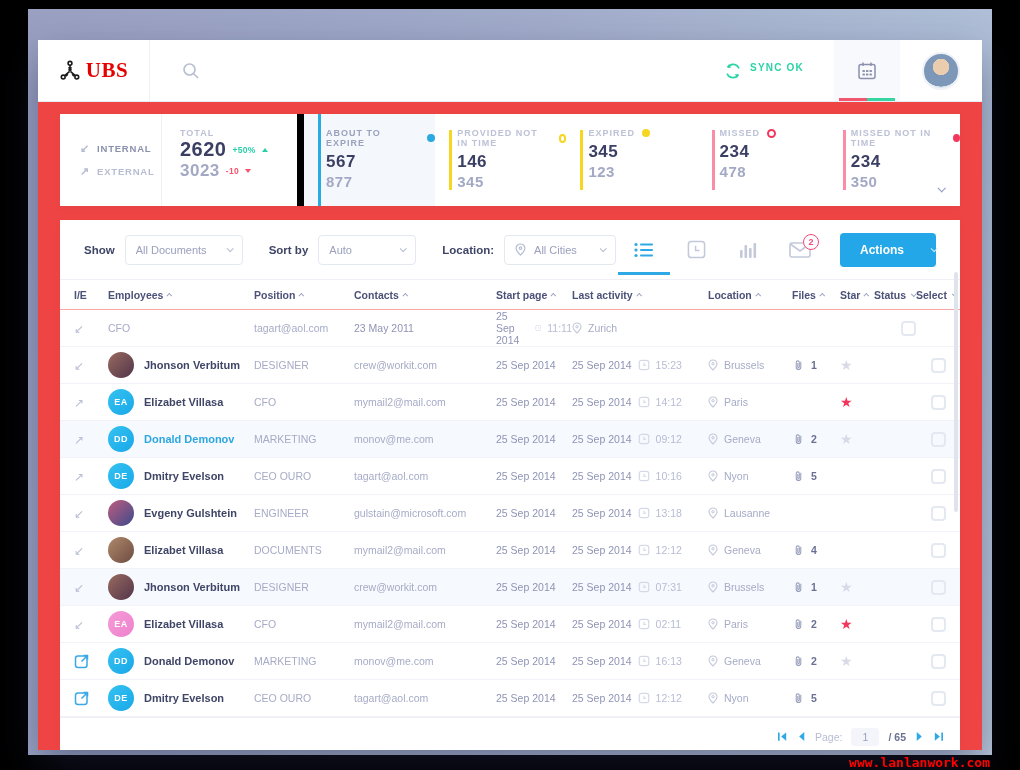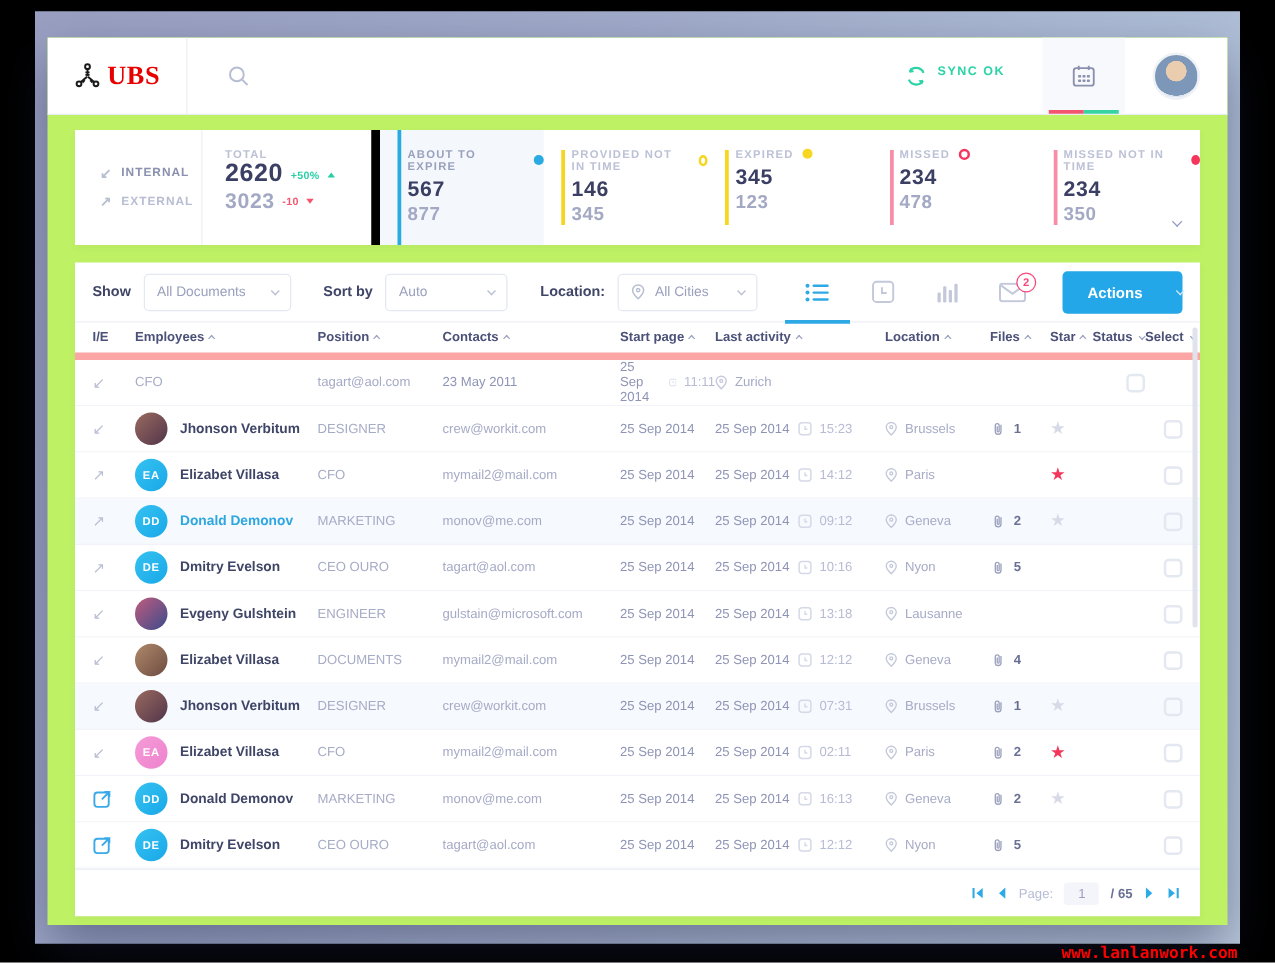--- a/index.html
+++ b/index.html
@@ -1,20 +1,20 @@
 <!DOCTYPE html>
 <html><head>
 <meta charset="utf-8">
 <style>
   * { margin:0; padding:0; box-sizing:border-box; }
   html,body { width:1020px; height:770px; }
   body { font-family:"Liberation Sans", sans-serif; background:#000; position:relative; overflow:hidden; }
   .backdrop { position:absolute; left:28px; right:28px; top:9px; bottom:15px;
     background:linear-gradient(115deg,#9aa0c2 0%,#a0aac9 35%,#aebdd6 70%,#bccbde 100%); }
-  .app { position:absolute; left:38px; top:30px; width:944px; height:710px; background:#bef264;
+  .app { position:absolute; left:38px; top:40px; width:944px; height:710px; background:#ef4444;
     box-shadow:0 18px 40px rgba(30,35,70,.45); overflow:hidden; }
 
   
   .hdr { height:62px; background:#fff; border-bottom:1px solid #e9ecf2; display:flex; align-items:center; }
   .logo-box { width:112px; height:100%; border-right:1px solid #eef0f5; display:flex; align-items:center; justify-content:center; gap:5px; }
   .logo-word { font-family:"Liberation Serif", serif; font-weight:bold; font-size:21px; color:#e60100; letter-spacing:.5px; }
   .search-ic { margin-left:32px; }
   .hdr-right { margin-left:auto; display:flex; align-items:center; height:100%; }
   .sync { display:flex; gap:8px; margin-right:30px; }
   .sync-label { font-size:10px; font-weight:bold; letter-spacing:1.2px; color:#2bd3a6; }
@@ -52,36 +52,36 @@
   .stat-card.active .stat-label { color:#9aa1bd; }
   .dot8 { width:8px; height:8px; border-radius:50%; background:var(--dot); }
   .dot8.ring { background:#fff; border:2px solid var(--dot); width:9px; height:9px; }
   .stat-v1 { font-size:17px; font-weight:bold; color:#3a3f63; margin-top:4px; letter-spacing:.5px; }
   .stat-v2 { font-size:15px; font-weight:bold; color:#a3a9c4; margin-top:1px; letter-spacing:.5px; }
   .chev { display:inline-block; width:6px; height:6px; border-right:1.6px solid currentColor; border-bottom:1.6px solid currentColor; transform:rotate(45deg) translateY(-1px); }
   .stats-expander { position:absolute; right:16px; bottom:10px; color:#8f9ac6; cursor:pointer; }
 
   
   .panel { margin:14px 22px 0; background:#fff; box-shadow:0 2px 6px rgba(60,70,120,.06); position:relative; }
-  .toolbar { height:48px; display:flex; align-items:center; padding:0 14px; border-bottom:1px solid #eef0f6; position:relative; }
+  .toolbar { height:60px; display:flex; align-items:center; padding:0 24px; border-bottom:1px solid #eef0f6; position:relative; }
   .tb-label { font-size:11.5px; font-weight:bold; color:#3f4566; margin-right:10px; }
   .select { display:flex; align-items:center; gap:8px; border:1px solid #e4e8f1; border-radius:4px; height:30px; padding:0 10px; color:#9aa0bd; font-size:11px; cursor:pointer; background:#fff; }
   .select .chev { width:5px; height:5px; color:#b7bdd2; margin-left:auto; }
   .sel-docs { width:118px; margin-right:26px; }
   .sel-sort { width:98px; margin-right:26px; }
   .sel-loc { width:112px; }
   .views { margin-left:auto; display:flex; align-items:center; }
   .view-btn { width:52px; height:48px; display:flex; align-items:center; justify-content:center; cursor:pointer; position:relative; }
   .view-underline { position:absolute; bottom:-1px; left:0; width:52px; height:3px; background:#2ea9e6; }
   .badge { position:absolute; top:8px; right:7px; width:16px; height:16px; border-radius:50%; background:#fff; border:1.5px solid #f5477b; color:#f5477b; font-size:9px; font-weight:bold; display:flex; align-items:center; justify-content:center; }
   .actions-btn { margin-left:14px; width:96px; height:34px; background:#23a7e8; border:none; border-radius:4px; color:#fff; font-size:12px; font-weight:bold; display:flex; align-items:center; justify-content:flex-end; gap:27px; cursor:pointer; font-family:inherit; }
   .actions-btn .chev { width:5px; height:5px; color:#cfeafb; }
 
   .grid11 { display:grid; grid-template-columns:34px 146px 100px 142px 76px 136px 84px 48px 34px 42px 1fr; align-items:center; padding:0 14px; }
-  .thead { height:30px; border-bottom:6px solid #fca5a5; }
+  .thead { height:30px; border-bottom:1px solid #fca5a5; }
   .th { font-size:10.5px; font-weight:bold; color:#4b5178; display:flex; align-items:center; gap:5px; cursor:pointer; }
   .th .chev { width:4px; height:4px; color:#9ba1c0; }
   .th .chev.up { transform:rotate(-135deg) translateY(-1px); }
   .th-select { justify-self:end; }
 
   .trow { height:37px; border-bottom:1px solid #f1f3f8; background:#fff; cursor:pointer; }
   .trow.hl { background:#f6f9fd; }
   .ie-glyph { font-size:12px; color:#b9bfd4; }
   .c-emp { display:flex; align-items:center; gap:10px; }
   .avatar-s { width:26px; height:26px; border-radius:50%; flex:none; }

